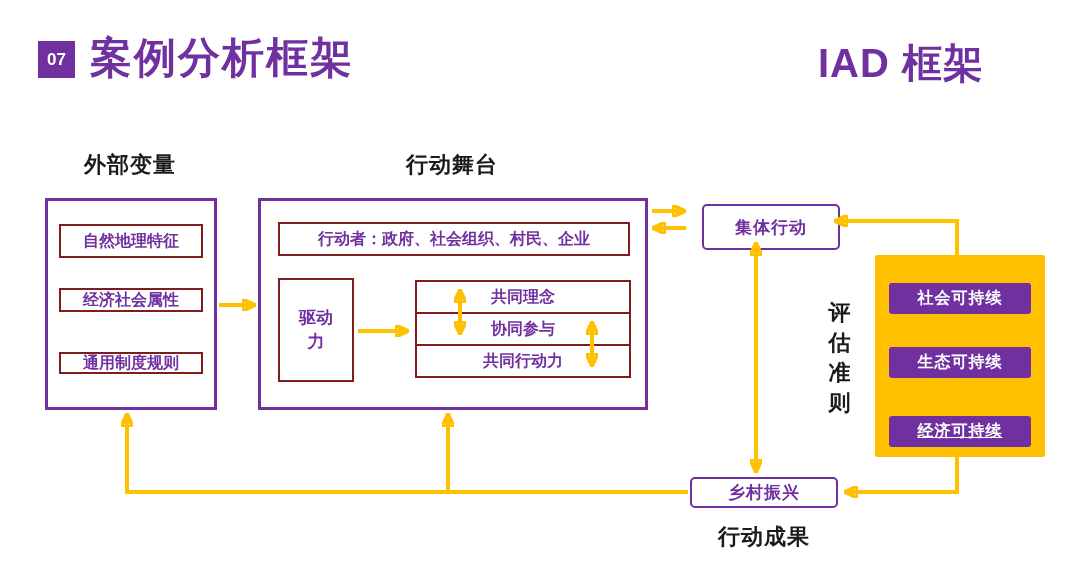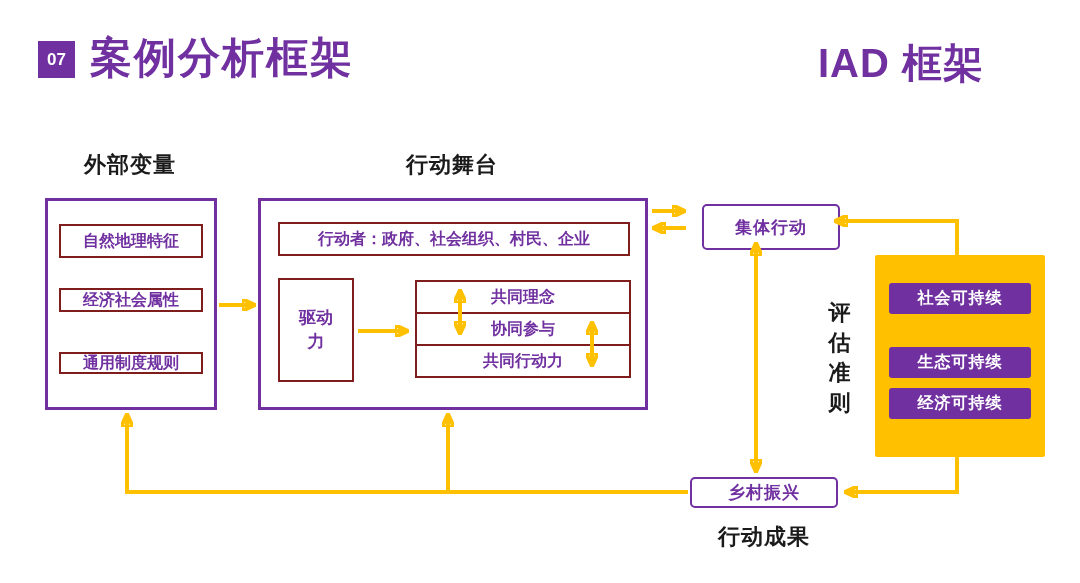--- a/index.html
+++ b/index.html
@@ -59,21 +59,21 @@
   <div class="abs sbox" style="left:415px;top:280px;width:216px;height:34px;">共同理念</div>
   <div class="abs sbox" style="left:415px;top:312px;width:216px;height:34px;">协同参与</div>
   <div class="abs sbox" style="left:415px;top:344px;width:216px;height:34px;">共同行动力</div>
 
   <div class="abs pill" style="left:690px;top:204px;width:138px;height:46px;margin-left:12px;">集体行动</div>
 
   <div class="abs label vertical-label" style="left:826px;top:298px;">评估准则</div>
   <div class="abs ypanel" style="left:875px;top:255px;width:170px;height:202px;"></div>
   <div class="abs crit" style="left:889px;top:283px;width:142px;height:31px;">社会可持续</div>
   <div class="abs crit" style="left:889px;top:347px;width:142px;height:31px;">生态可持续</div>
-  <div class="abs crit" style="left:889px;top:388px;width:142px;height:31px;">经济可持续</div>
+  <div class="abs crit" style="left:889px;top:416px;width:142px;height:31px;text-decoration:underline;">经济可持续</div>
 
   <div class="abs pill" style="left:690px;top:477px;width:148px;height:31px;">乡村振兴</div>
   <div class="abs label" style="left:718px;top:522px;">行动成果</div>
 
   <svg class="abs connectors" width="1080" height="583" viewBox="0 0 1080 583">
     <defs>
       <marker id="ah" markerUnits="userSpaceOnUse" markerWidth="14" markerHeight="12" refX="11" refY="6" orient="auto">
         <path d="M0,0 L13,6 L0,12 Z" fill="#FFC000" stroke="none"></path>
       </marker>
       <marker id="ahr" markerUnits="userSpaceOnUse" markerWidth="14" markerHeight="12" refX="11" refY="6" orient="auto-start-reverse">

